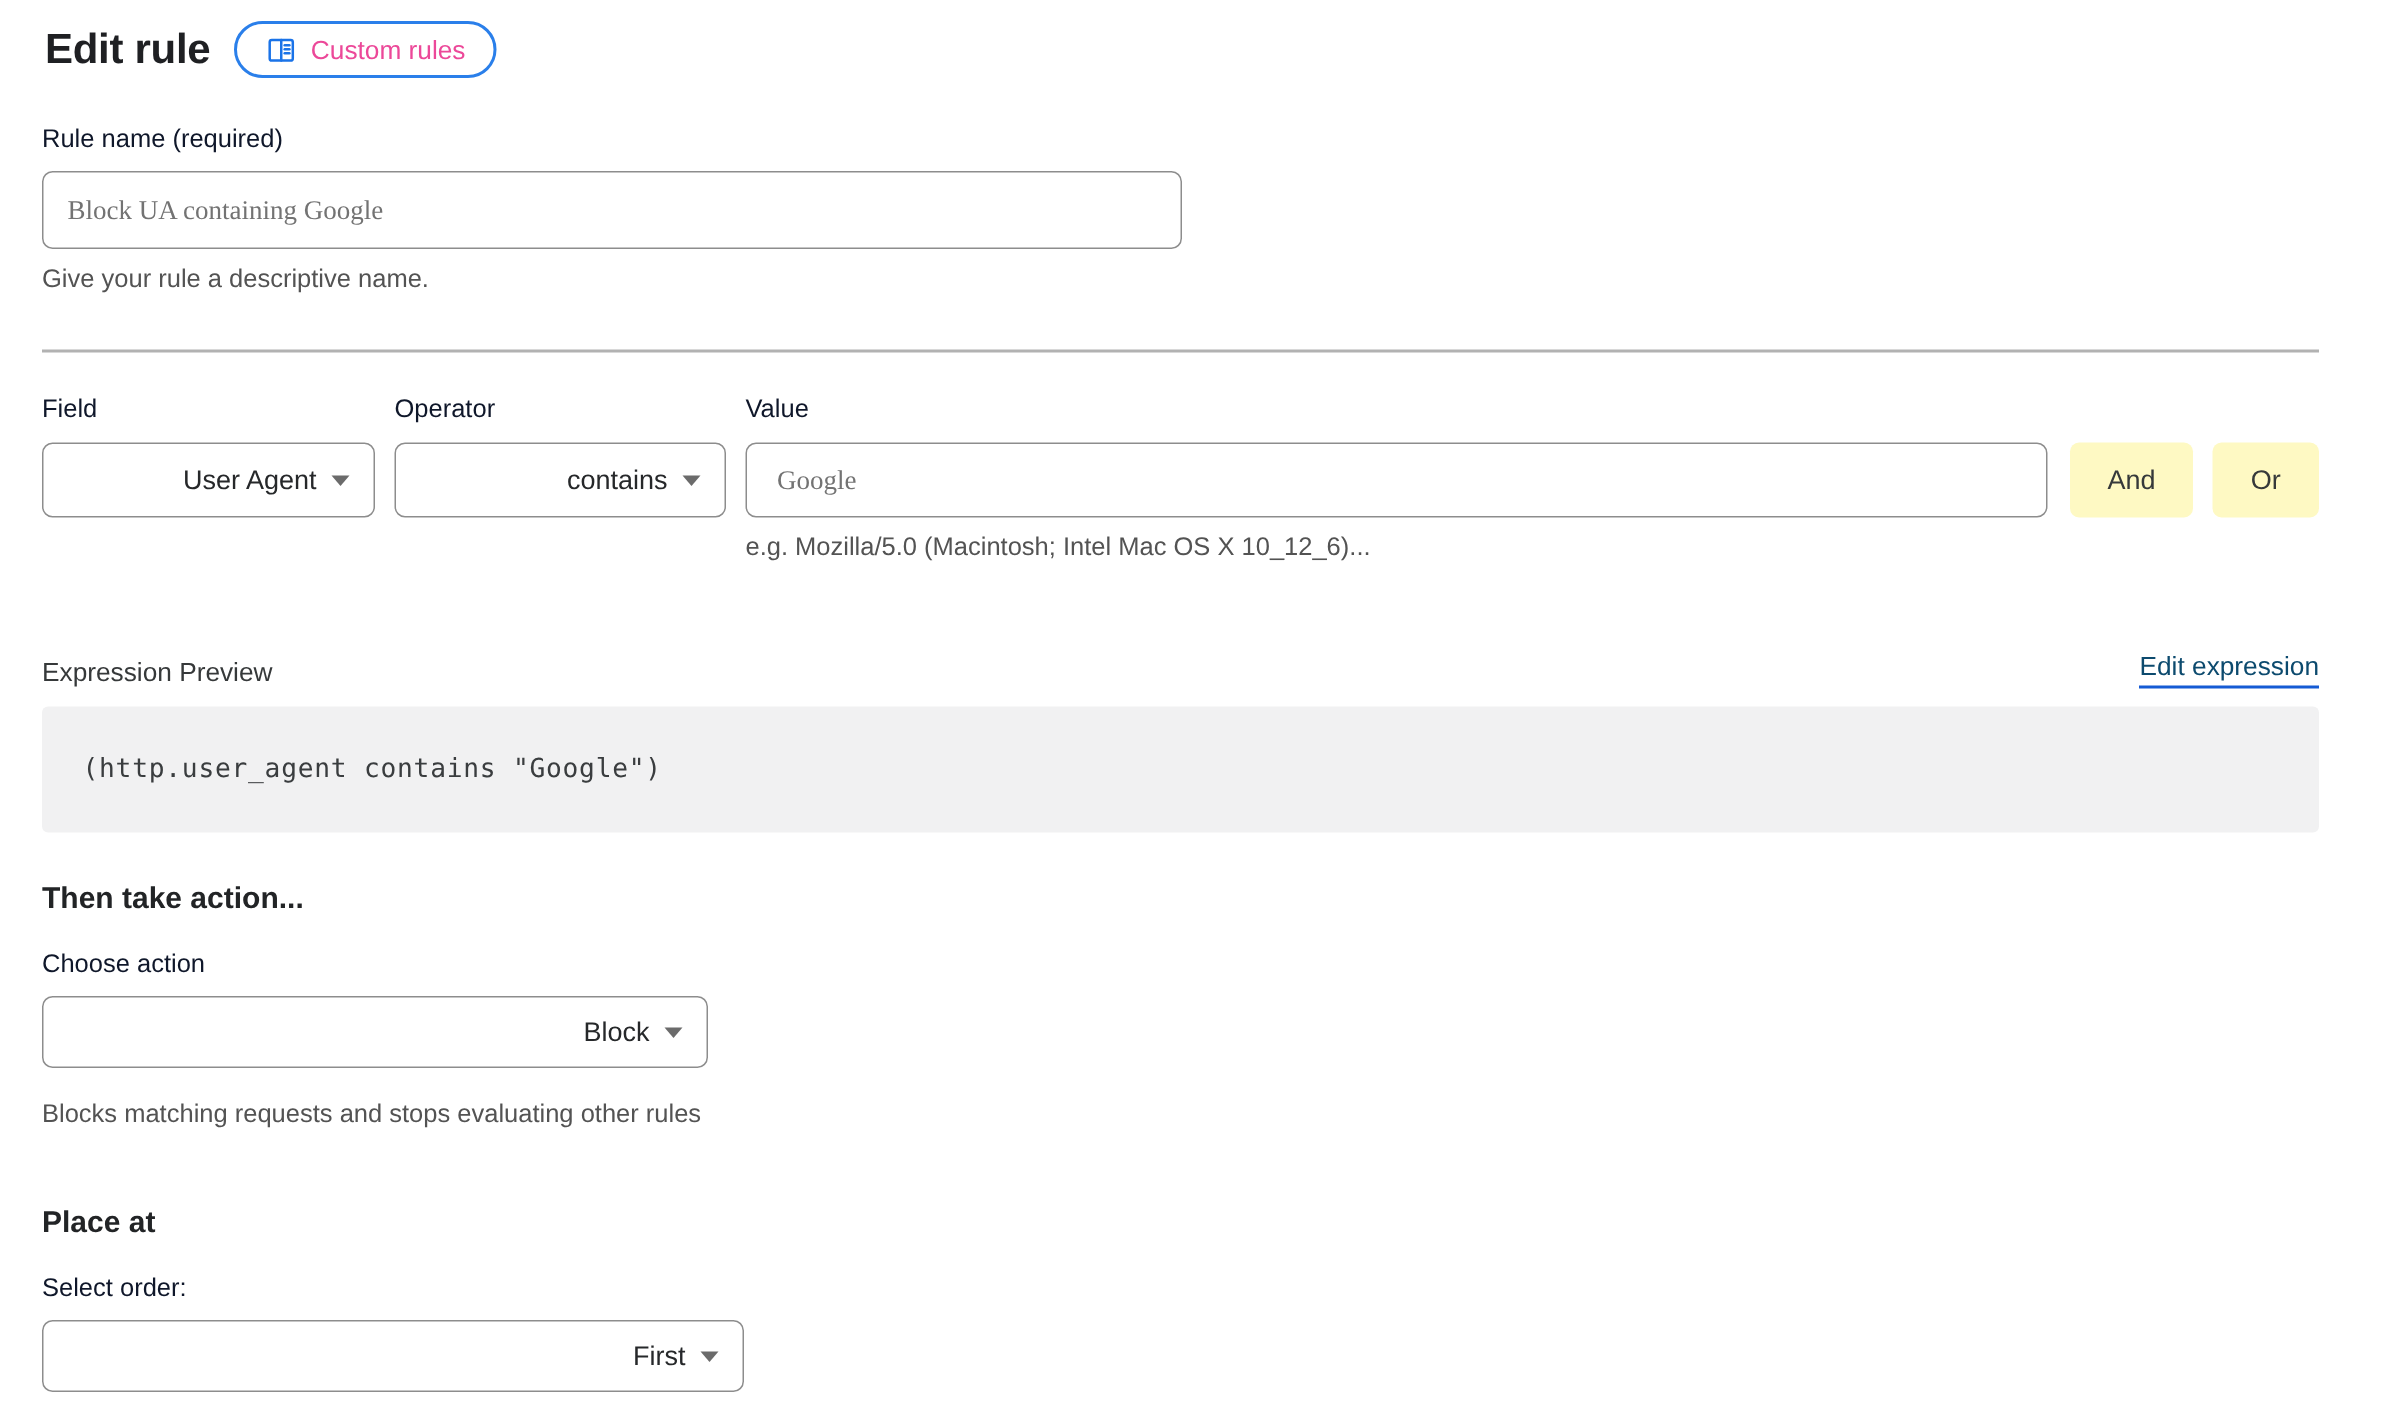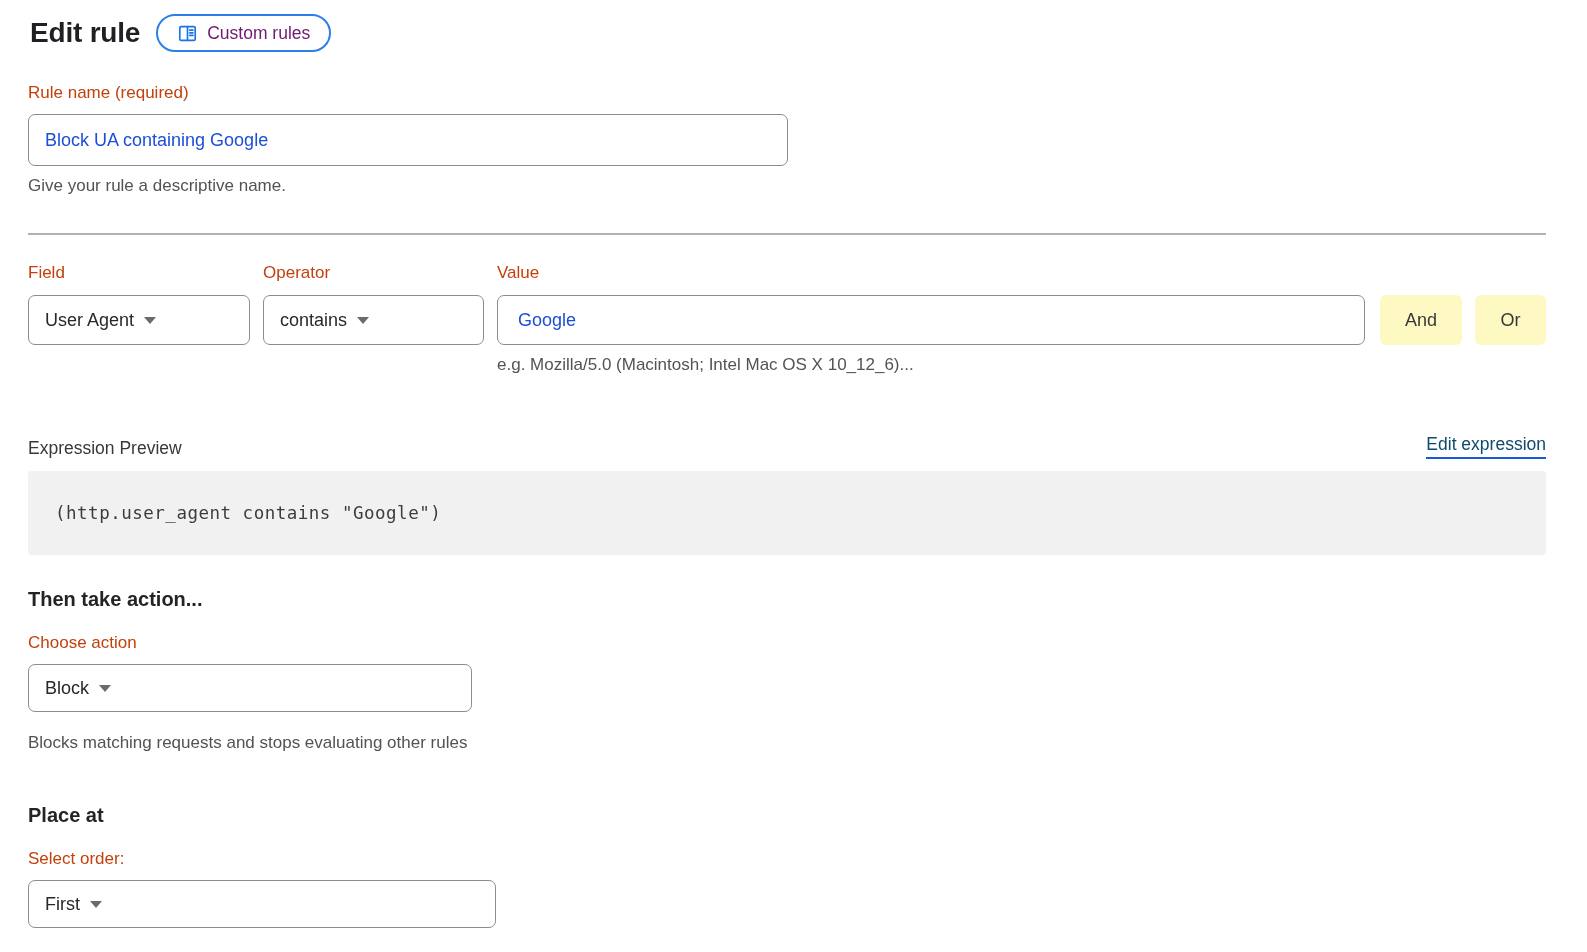--- a/index.html
+++ b/index.html
@@ -31,53 +31,53 @@
   }
   .pill-btn {
     display: inline-flex;
     align-items: center;
     gap: 9px;
     height: 38px;
     padding: 0 19px;
     border: 2px solid #2a7fea;
     border-radius: 999px;
     background: #ffffff;
-    color: #701a75;
+    color: #ec4899;
     font-size: 17.5px;
     cursor: pointer;
   }
   .pill-btn svg { display: block; }
 
   
   .field-label {
     font-size: 17px;
-    color: #c2410c;
+    color: #0f172a;
     line-height: 22px;
   }
   .helper {
     font-size: 17px;
     color: #535353;
     line-height: 22px;
   }
   .text-input {
     display: block;
     height: 52px;
     border: 1px solid #8d8d8d;
     border-radius: 7px;
     padding: 0 16px;
     font-size: 18px;
-    color: #1d4ed8;
-    font-family: Liberation Sans, sans-serif;
+    color: #737373;
+    font-family: Liberation Serif, serif;
     background: #fff;
     outline: none;
   }
   .select-box {
     display: flex;
     align-items: center;
-    justify-content: flex-start;
+    justify-content: flex-end;
     height: 50px;
     border: 1px solid #8d8d8d;
     border-radius: 7px;
     padding: 0 16px;
     font-size: 18px;
     color: #26282a;
     background: #fff;
     cursor: pointer;
   }
   .triangle {

